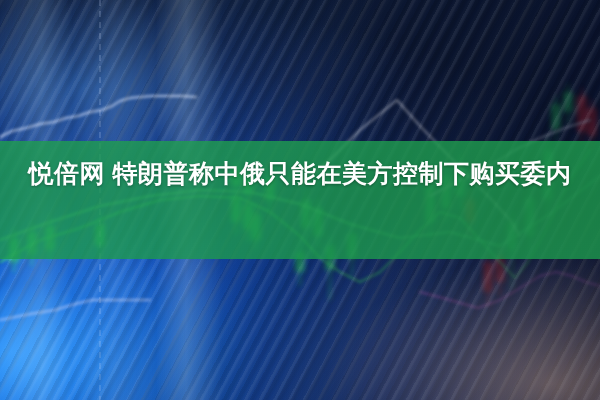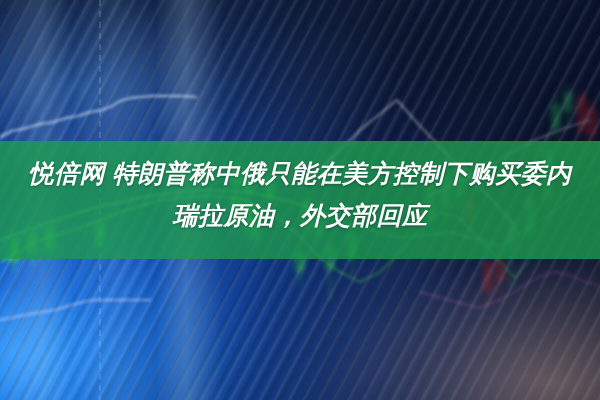--- a/index.html
+++ b/index.html
@@ -103,21 +103,21 @@
     width: 600px;
     text-align: center;
     color: #ffffff;
     font-size: 25px;
     font-weight: 700;
     line-height: 42px;
     letter-spacing: 0.5px;
     text-shadow: 0 1px 3px rgba(0,0,0,0.35);
     white-space: nowrap;
   }
-  #headline .ln { display: block; font-style: italic; }
+  #headline .ln { display: block; }
 
   svg.vec { position:absolute; inset:0; }
 </style>
 </head>
 <body>
 
 <div id="stage">
 
   <div class="layer" id="bg-base"></div>
   <div class="layer" id="bg-glow"></div>
@@ -204,16 +204,15 @@
   <div class="layer" id="bg-dark"></div>
   <div class="layer" id="streaks"></div>
   <div class="layer" id="streaks2"></div>
   <div class="layer" id="rays"></div>
   <div class="layer" id="warm"></div>
 
   <div id="green-band"></div>
 
   <div id="headline">
     <span class="ln">悦倍网 特朗普称中俄只能在美方控制下购买委内</span>
-    <span class="ln">瑞拉原油，外交部回应</span>
   </div>
 
 </div>
 
 </body></html>

